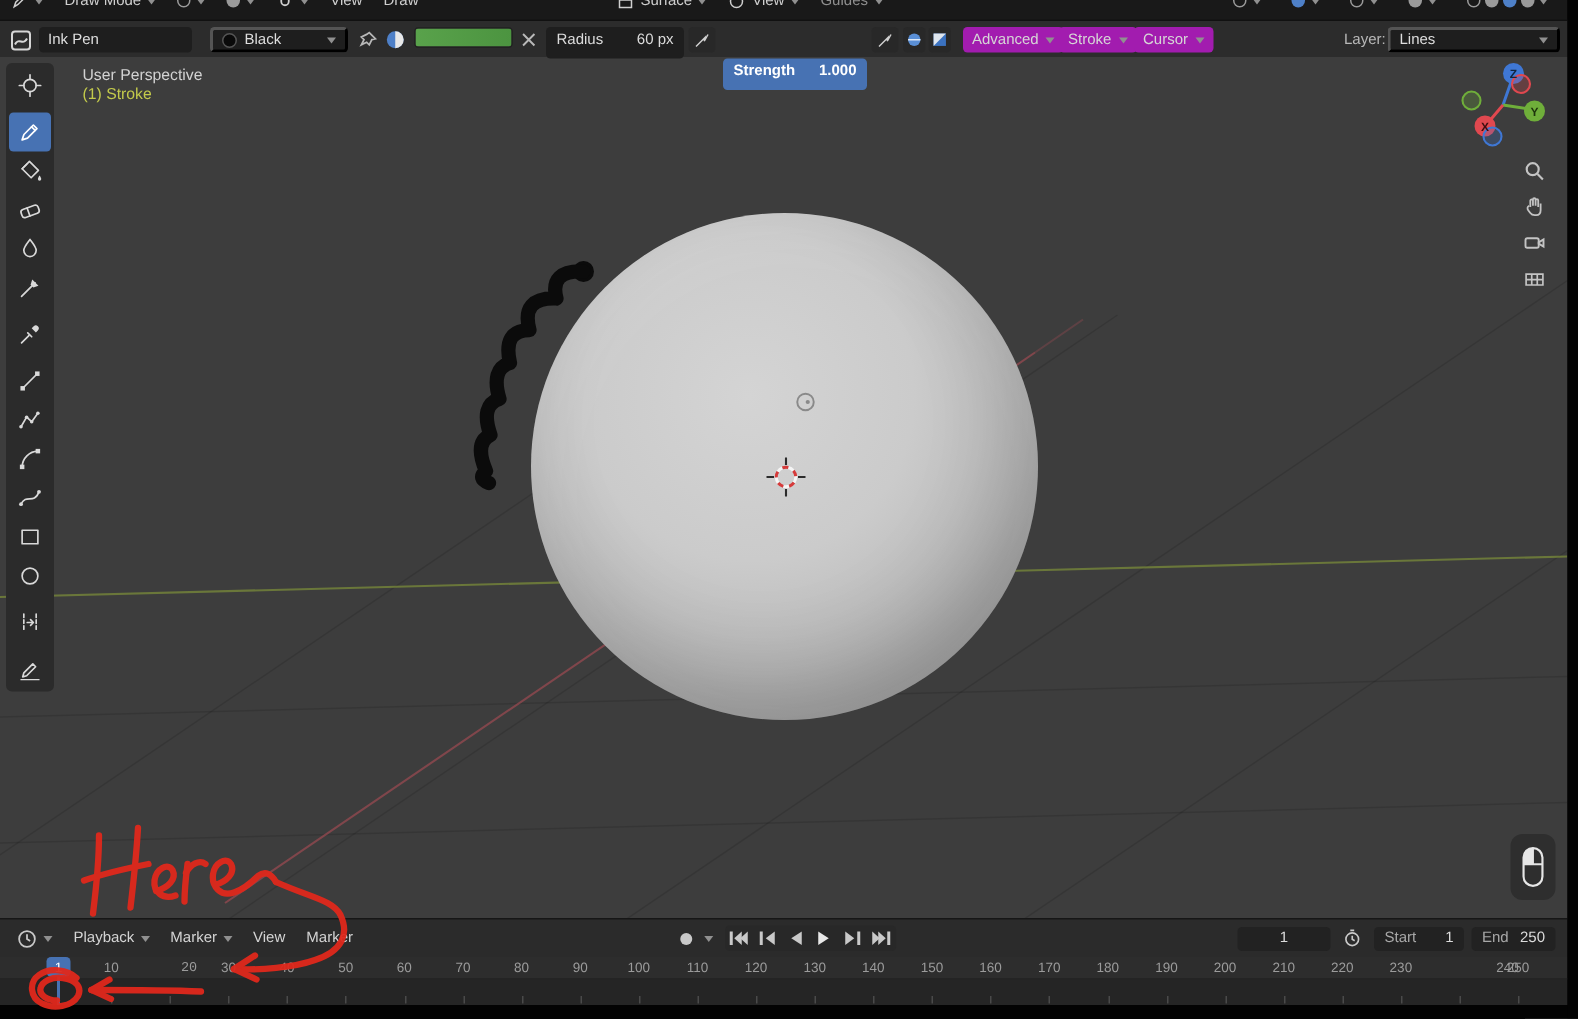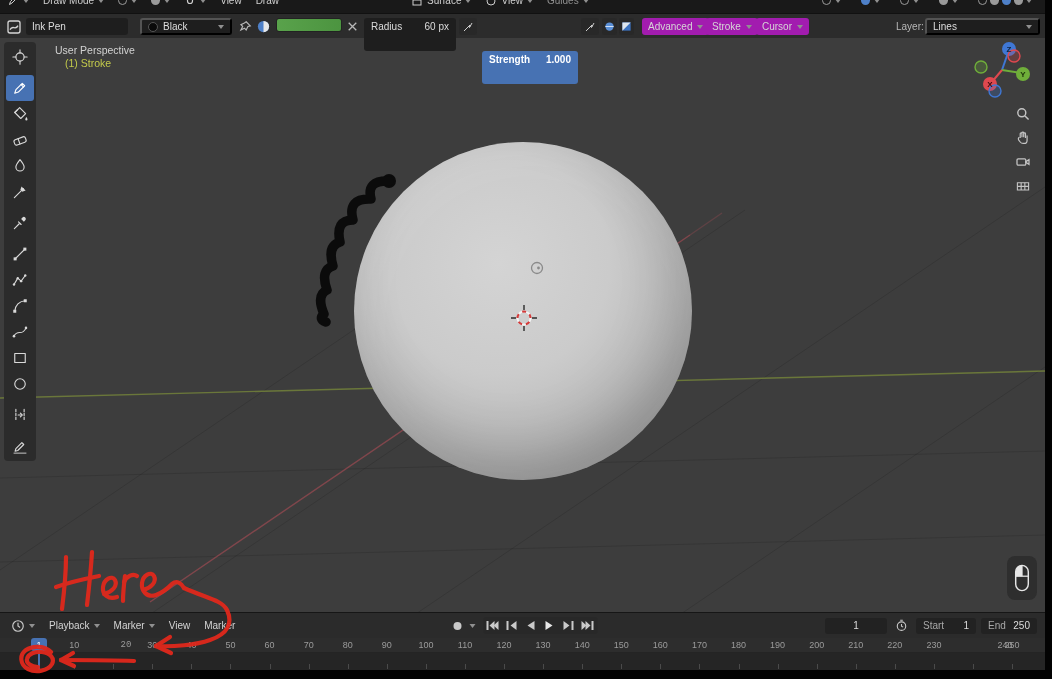--- a/index.html
+++ b/index.html
@@ -21,39 +21,39 @@
   .tb-right { position:absolute; right:6px; display:flex; align-items:center; gap:6px; }
   .mini-dot { width:9px; height:9px; border-radius:50%; background:#9a9a9a; display:inline-block; }
   .mini-dot.blue { background:#4e80c8; }
   .mini-dot.hollow { background:none; border:1.5px solid #9a9a9a; }
 
   
   .toolsettings { position:absolute; left:0; top:13px; width:1045px; height:25px; background:#2c2c2c; z-index:29; border-top:1px solid #111; }
   .ts-abs { position:absolute; top:4px; height:17px; display:flex; align-items:center; font-size:10px; }
   .field { background:#1e1e1e; border-radius:3px; color:#dedede; height:17px; display:flex; align-items:center; padding:0 6px; gap:5px; }
   .drop { background:#a21caf; border-radius:3px; color:#d6d6d6; height:17px; display:flex; align-items:center; padding:0 6px; gap:5px; border:none; font-size:10px; font-family:inherit; }
-  .slider { position:relative; background:#1e1e1e; border-radius:3px; height:33px; overflow:hidden; color:#dcdcdc; }
+  .slider { position:relative; background:#1e1e1e; border-radius:3px; height:21px; overflow:hidden; color:#dcdcdc; }
   .slider .lbl { position:absolute; left:7px; top:0; line-height:17px; }
   .slider .val { position:absolute; right:7px; top:0; line-height:17px; }
   .slider.blue { background:#4772b3; color:#fff;font-weight:bold; }
   .sw { width:10px; height:10px; border-radius:50%; background:#0a0a0a; border:1px solid #555; }
   .iconbtn { width:18px; height:17px; background:#282828; border-radius:3px; border:none; display:flex; align-items:center; justify-content:center; }
   .greenbar { width:66px; height:14px; border-radius:3px; background:linear-gradient(90deg,#59a24b,#4c9440); border:1px solid #222; }
   .lbl-plain { color:#b8b8b8; }
 
   
   .viewport { position:absolute; left:0; top:38px; width:1045px; height:574px; background:#3d3d3d; overflow:hidden; z-index:1; }
   .vp-svg { position:absolute; left:0; top:0; z-index:0; }
   .vp-fg { position:absolute; left:0; top:0; z-index:3; pointer-events:none; }
   .sphere { position:absolute; left:354px; top:104px; width:338px; height:338px; border-radius:50%; z-index:2;
     background:radial-gradient(circle at 43% 36%, #d4d4d4 0%, #cbcbcb 38%, #b9b9b9 64%, #a3a3a3 85%, #949494 100%);
     box-shadow: inset -14px -30px 55px rgba(0,0,0,0.17), inset 10px 16px 45px rgba(255,255,255,0.10); }
   .vp-text { position:absolute; left:55px; top:6px; z-index:4; font-size:10.5px; line-height:13px; }
   .vp-text .persp { color:#d2d2d2; }
-  .vp-text .obj { color:#c3ca4b;margin-left:10px; }
+  .vp-text .obj { color:#c3ca4b; }
 
   
   .ltoolbar { position:absolute; left:4px; top:4px; width:32px; background:#2b2b2b; border-radius:4px; padding:2px; z-index:5; display:flex; flex-direction:column; align-items:center; }
   .tool { width:28px; height:26px; border-radius:3px; display:flex; align-items:center; justify-content:center; cursor:default; }
   .tool.selected { background:#4772b3; }
   .tool.gap-after { margin-bottom:5px; }
 
   
   .gizmo { position:absolute; right:5px; top:2px; width:70px; height:70px; z-index:5; }
   .navbtns { position:absolute; right:10px; top:66px; width:22px; z-index:5; display:flex; flex-direction:column; gap:4px; }

